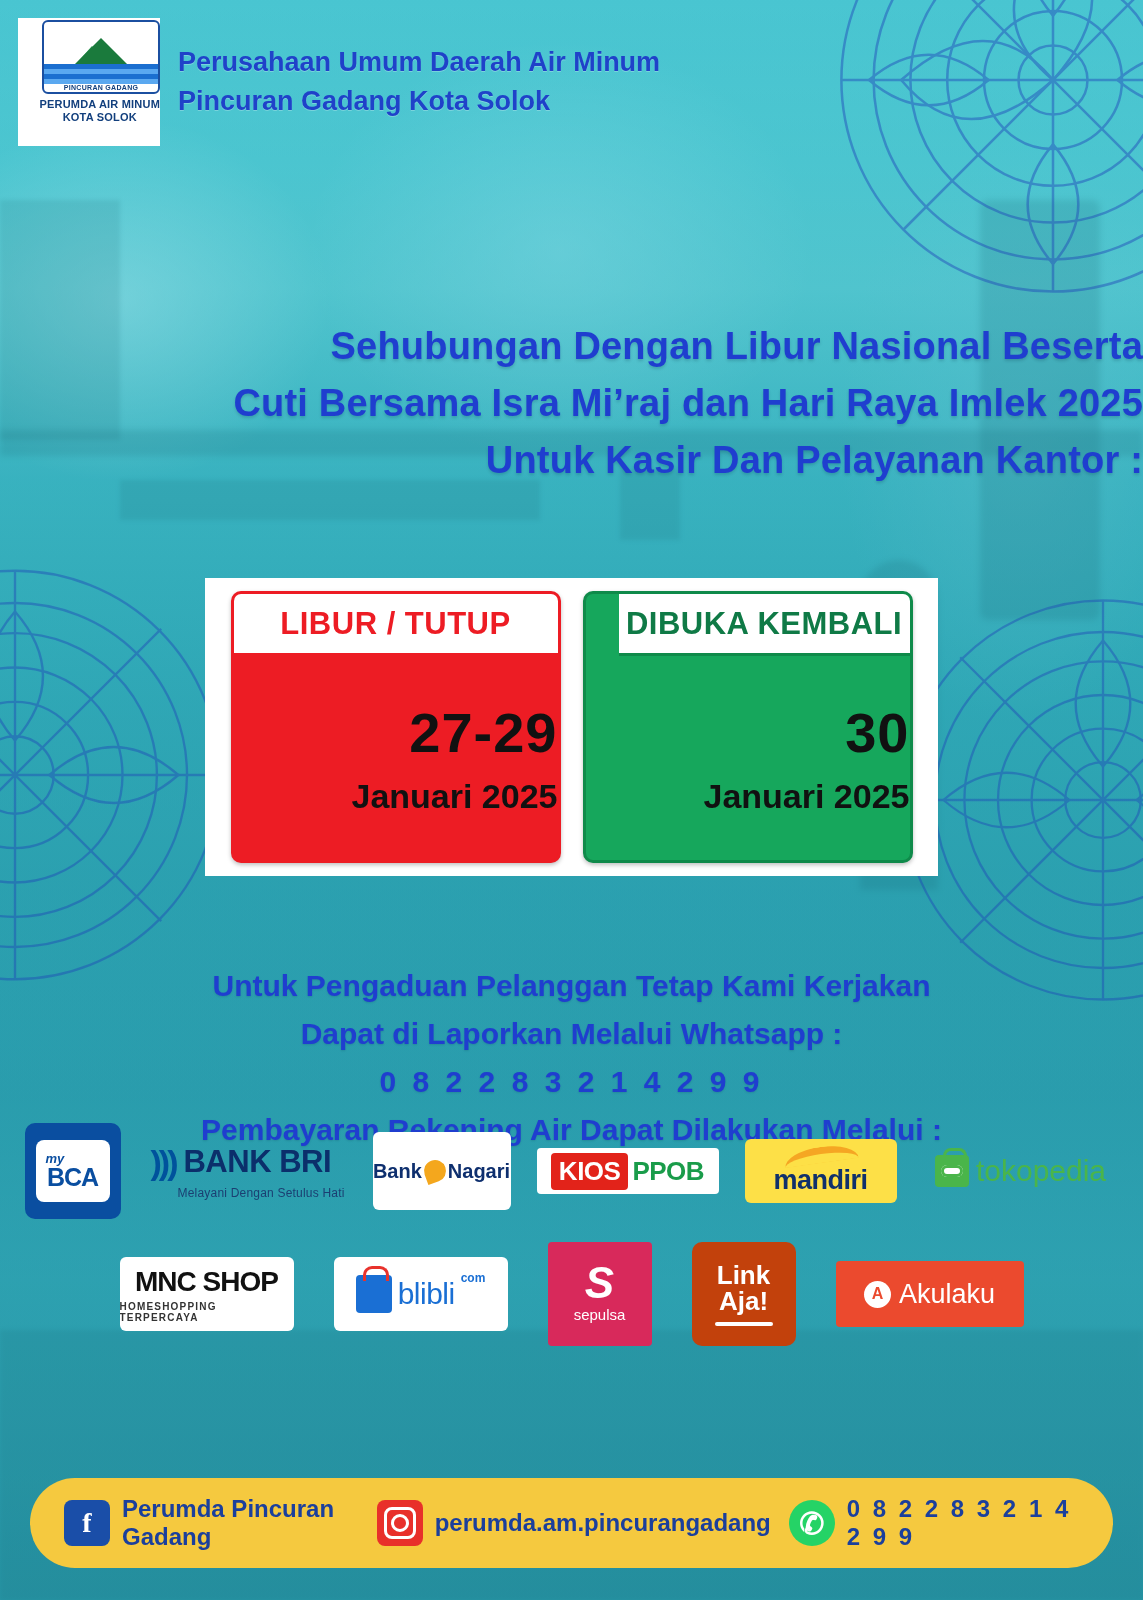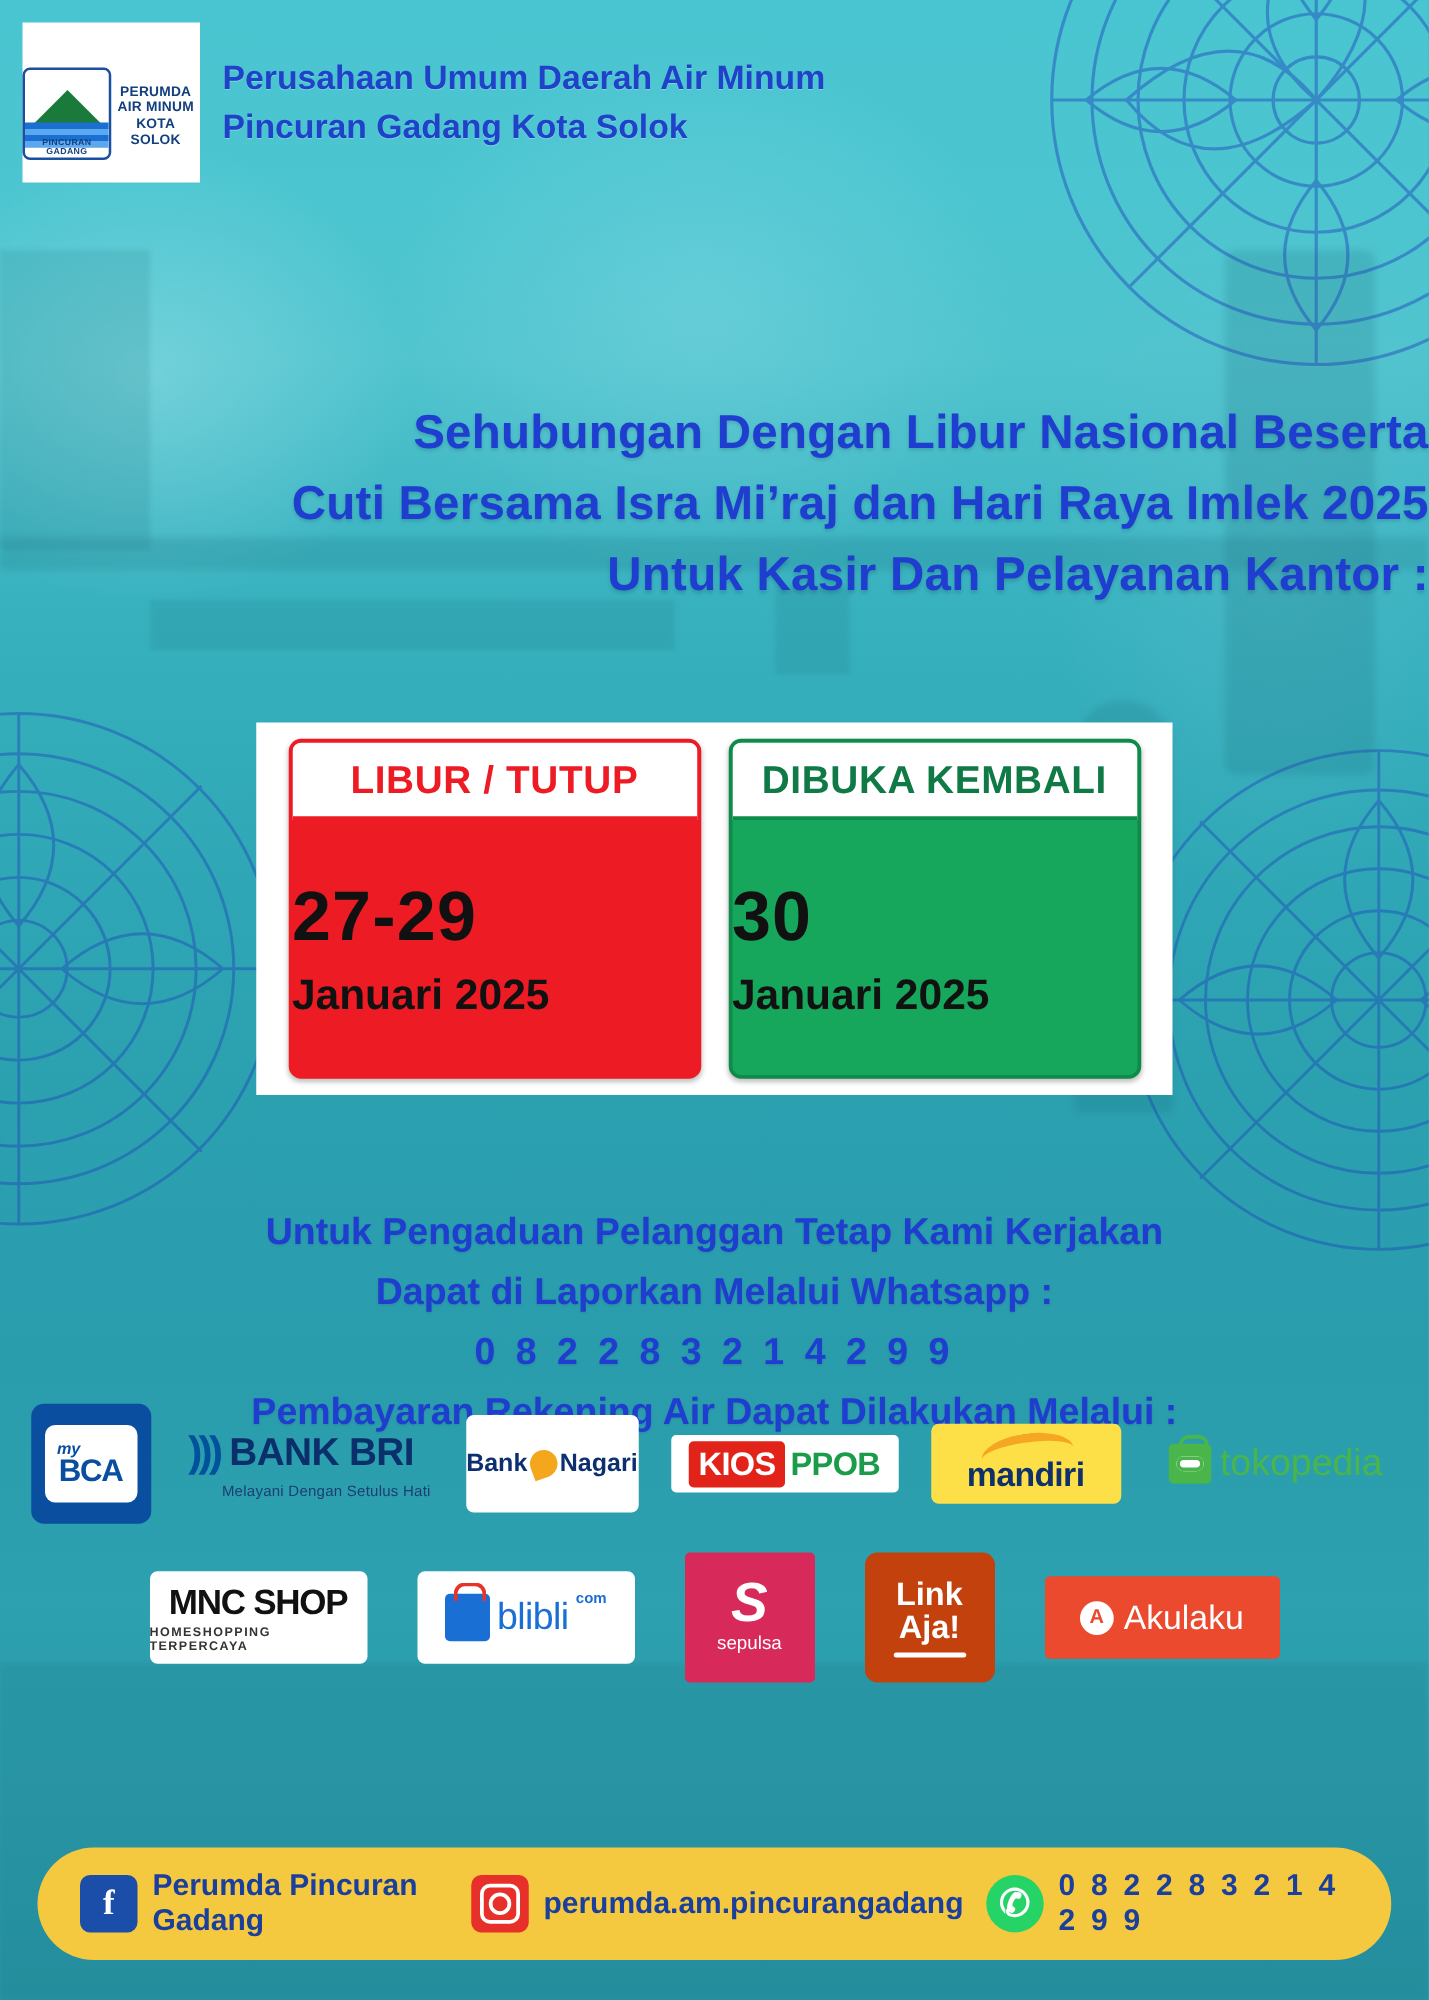--- a/index.html
+++ b/index.html
@@ -69,23 +69,23 @@
   .header {
     position: absolute;
     top: 18px; left: 18px;
     display: flex;
     align-items: center;
     gap: 18px;
   }
   .logo-box {
     width: 142px; height: 128px;
     background: #ffffff;
-    display: flex; flex-direction: row;
-    align-items: center; justify-content: flex-start;
-    padding-top: 18px;
+    display: flex; flex-direction: column;
+    align-items: flex-end; justify-content: flex-start;
+    padding-top: 2px;
   }
   .logo-emblem {
     width: 118px; height: 74px;
     border: 2px solid #1b4fa0;
     border-radius: 6px;
     position: relative;
     overflow: hidden;
     background: #ffffff;
   }
   .logo-mountain {
@@ -166,30 +166,30 @@
     height: 62px;
     background: #ffffff;
     display: flex; align-items: center; justify-content: center;
     font-weight: bold;
     font-size: 31px;
     letter-spacing: .5px;
   }
   .card-body {
     flex: 1;
     display: flex; flex-direction: column;
-    align-items: flex-start; justify-content: center;
+    align-items: flex-end; justify-content: center;
     gap: 12px;
     color: #111;
   }
   .card-day { font-size: 56px; font-weight: bold; letter-spacing: 1px; }
   .card-month { font-size: 34px; font-weight: bold; }
 
   .card.red { background: #ed1c24; border: 3px solid #ed1c24; }
   .card.red .card-head { color: #ed1c24; border-bottom: 3px solid #ed1c24; }
-  .card.green { background: #16a75c; border: 3px solid #0f8a4a; }
+  .card.green { background: #16a75c; border: 3px solid #0f8a4a; padding-left: 33px; }
   .card.green .card-head { color: #0f7a46; border-bottom: 3px solid #0f8a4a; }
 
   
   .notice {
     position: absolute;
     top: 962px; left: 0; right: 0;
     text-align: center;
     color: #1f3ecf;
     font-weight: bold;
     font-size: 30px;

